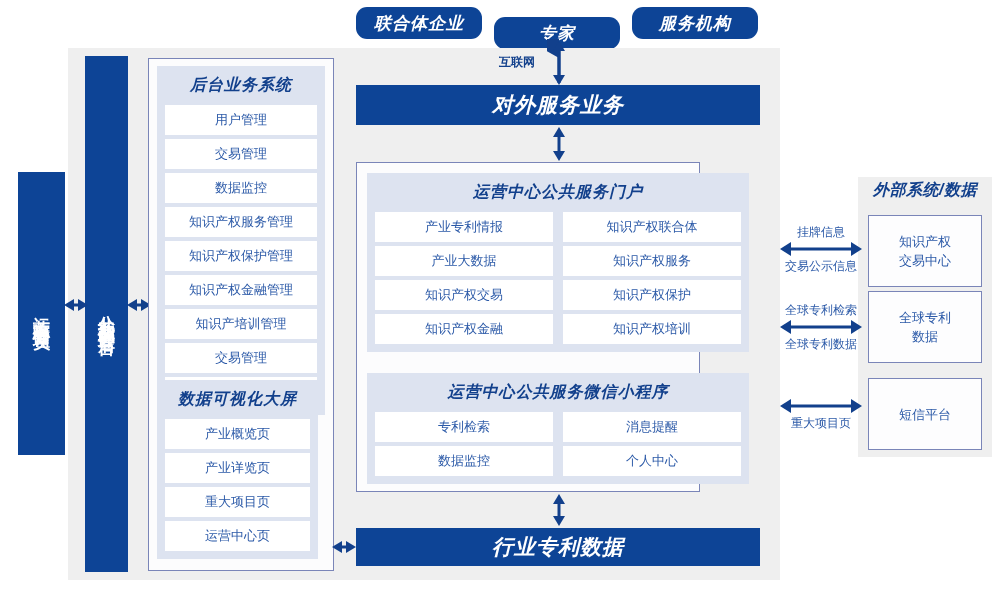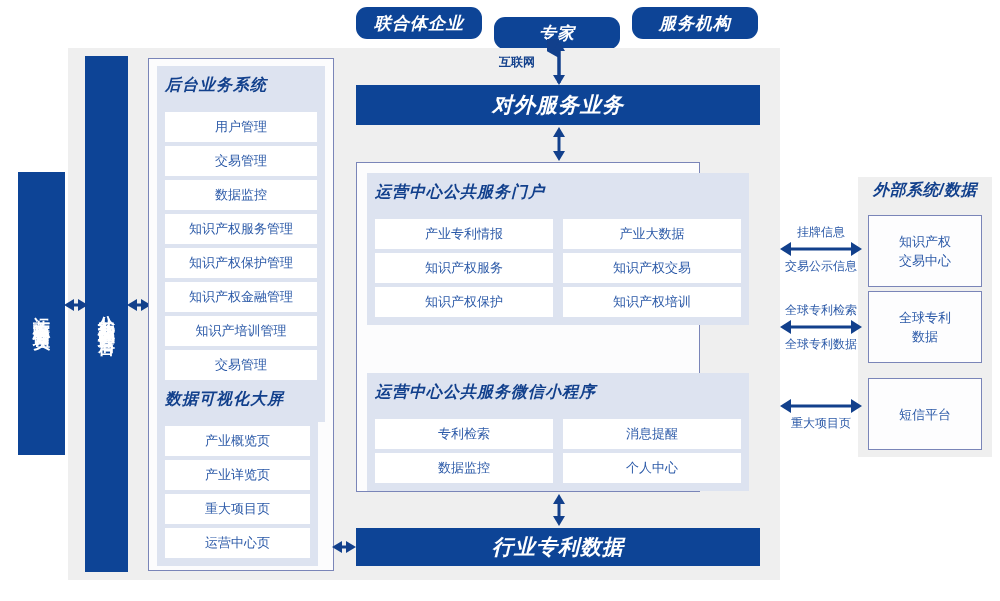--- a/index.html
+++ b/index.html
@@ -49,22 +49,22 @@
   #backend-panel{
     position:absolute;left:148px;top:58px;width:186px;height:513px;
     background:#fcfcfd;border:1px solid #7a85b8;box-sizing:border-box;
   }
   
   .group{
     position:absolute;background:#dde3f0;box-sizing:border-box;
     padding:5px 8px 8px 8px;
   }
   .group-title{
-    text-align:left;color:#12408c;font-weight:bold;font-style:italic;
-    font-size:16px;letter-spacing:1px;padding:4px 0 16px 0;
+    text-align:center;color:#12408c;font-weight:bold;font-style:italic;
+    font-size:16px;letter-spacing:1px;padding:4px 0 9px 0;
   }
   .cell{
     background:#ffffff;color:#2c5aa8;
     font-size:13px;text-align:center;
     padding:6px 2px;margin-bottom:4px;
     box-sizing:border-box;white-space:nowrap;
   }
   .cell:last-child{margin-bottom:0;}
 
   #group-backend{left:8px;top:7px;width:168px;}
@@ -187,24 +187,26 @@
       <div class="cell">运营中心页</div>
     </div>
   </div>
 
   <div id="center-panel">
 
     <div class="group" id="group-portal">
       <div class="group-title">运营中心公共服务门户</div>
       <div class="grid2">
         <div class="cell">产业专利情报</div>
+        <div class="cell">知识产权联合体</div>
         <div class="cell">产业大数据</div>
         <div class="cell">知识产权服务</div>
         <div class="cell">知识产权交易</div>
         <div class="cell">知识产权保护</div>
+        <div class="cell">知识产权金融</div>
         <div class="cell">知识产权培训</div>
       </div>
     </div>
 
     <div class="group" id="group-mini">
       <div class="group-title">运营中心公共服务微信小程序</div>
       <div class="grid2">
         <div class="cell">专利检索</div>
         <div class="cell">消息提醒</div>
         <div class="cell">数据监控</div>

